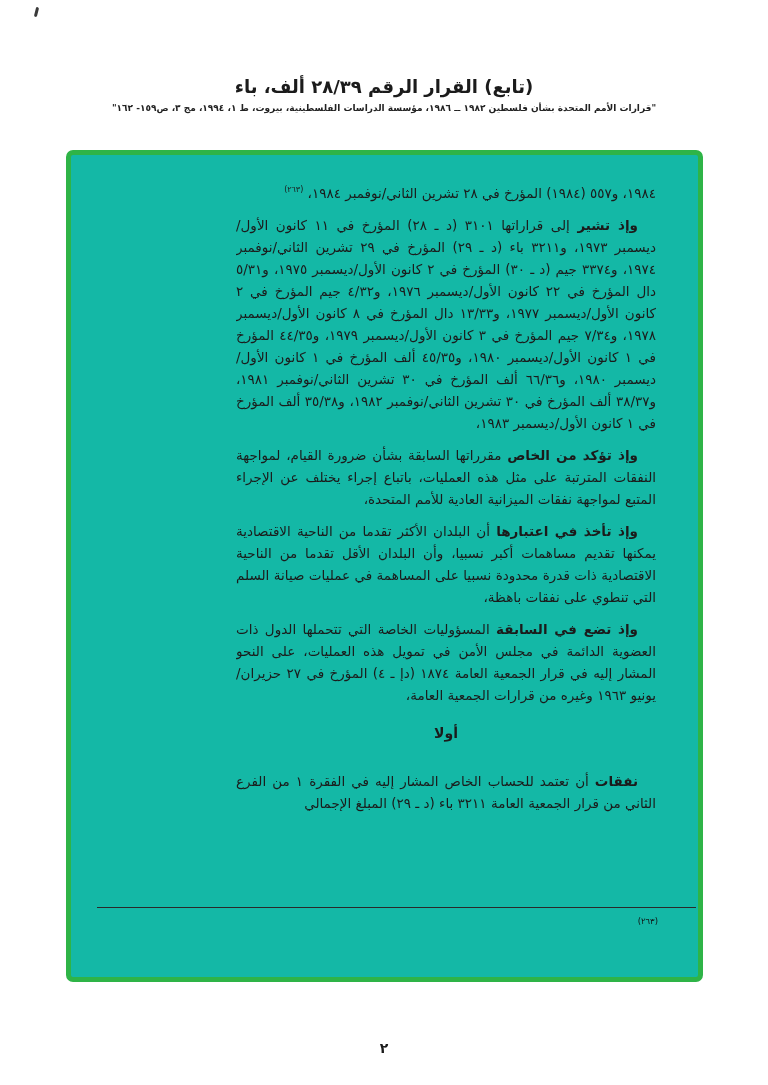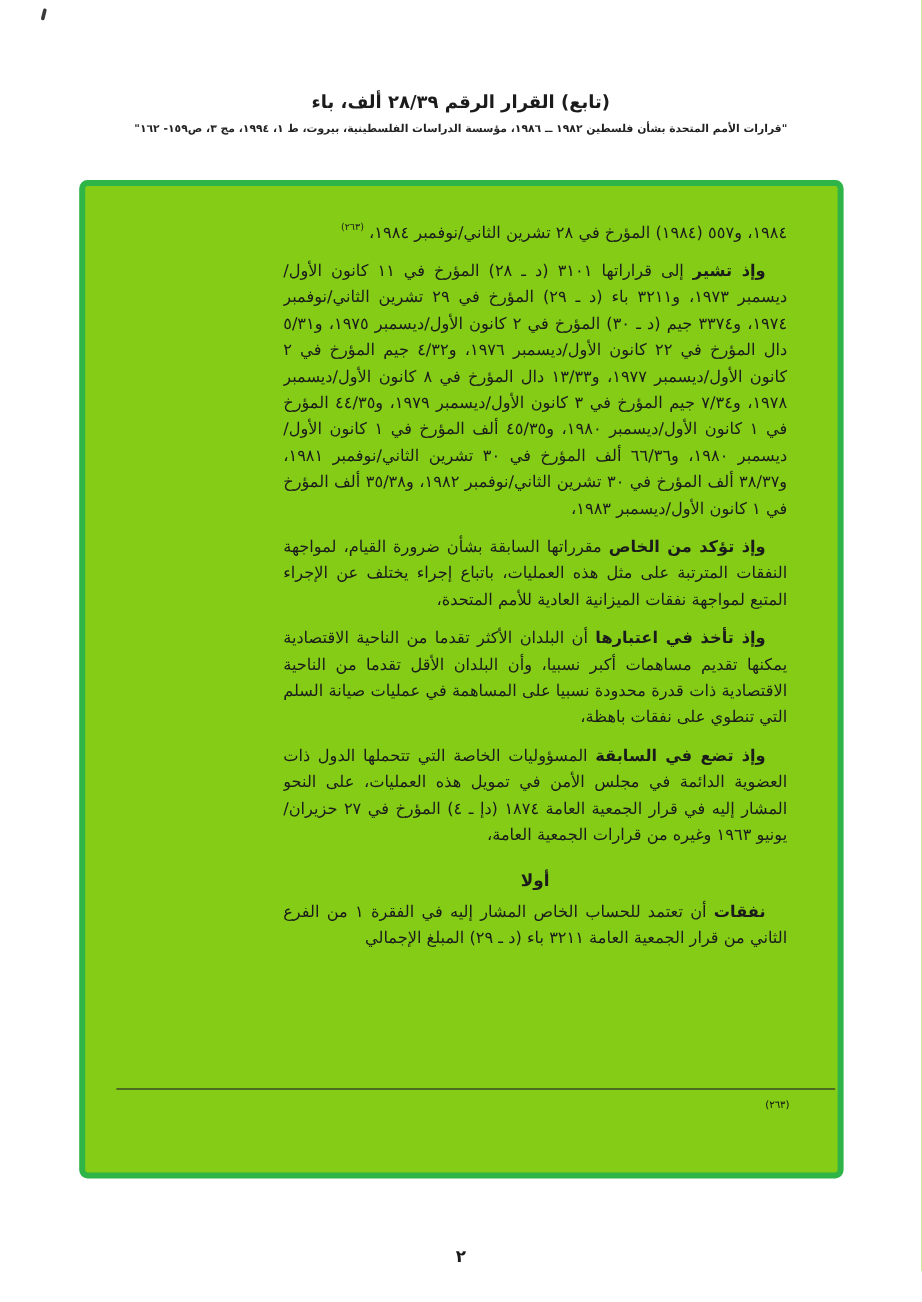--- a/index.html
+++ b/index.html
@@ -16,50 +16,50 @@
 
   .artifact {
     position:absolute; left:35px; top:7px;
     width:3px; height:10px; background:#3a3a3a;
     transform:rotate(14deg); border-radius:2px;
   }
 
   .doc-title {
     position:absolute; top:76px; left:0; width:100%;
     text-align:center; direction:rtl;
-    font-weight:bold; font-size:15px; letter-spacing:0.2px;
+    font-weight:bold; font-size:18px; letter-spacing:0.2px;
   }
 
   .source-line {
     position:absolute; top:103px; left:0; width:100%;
     text-align:center; direction:rtl;
     font-weight:bold; font-size:9px; color:#222;
   }
 
   .frame {
     position:absolute; left:66px; top:150px;
     width:637px; height:832px;
     border:5px solid var(--frame-green);
-    border-radius:7px; background:#84cc16;
+    border-radius:7px; background:#14b8a6;
   }
 
   .text-col {
     position:absolute; top:24px; right:42px;
     width:420px; height:726px; overflow:hidden;
     direction:rtl; text-align:justify;
     font-size:13.5px; line-height:22px;
   }
   .text-col p { margin-bottom:10px; }
   .indent { text-indent:18px; }
   .lead { font-weight:bold; }
   .fn-ref { font-size:8px; vertical-align:6px; }
 
   .sec-heading {
     text-align:center; font-weight:bold;
-    font-size:14px; margin:16px 0 4px;
+    font-size:14px; margin:16px 0 26px;
   }
 
   .footnote-block { position:absolute; top:752px; left:26px; right:2px; }
   .fn-rule { border-top:1.5px solid #2a2a2a; height:0; }
   .fn-line {
     display:flex; direction:rtl; gap:12px;
     margin:7px 38px 0 16px;
     font-size:8.5px; line-height:12px; color:#111;
     text-align:right;
   }

